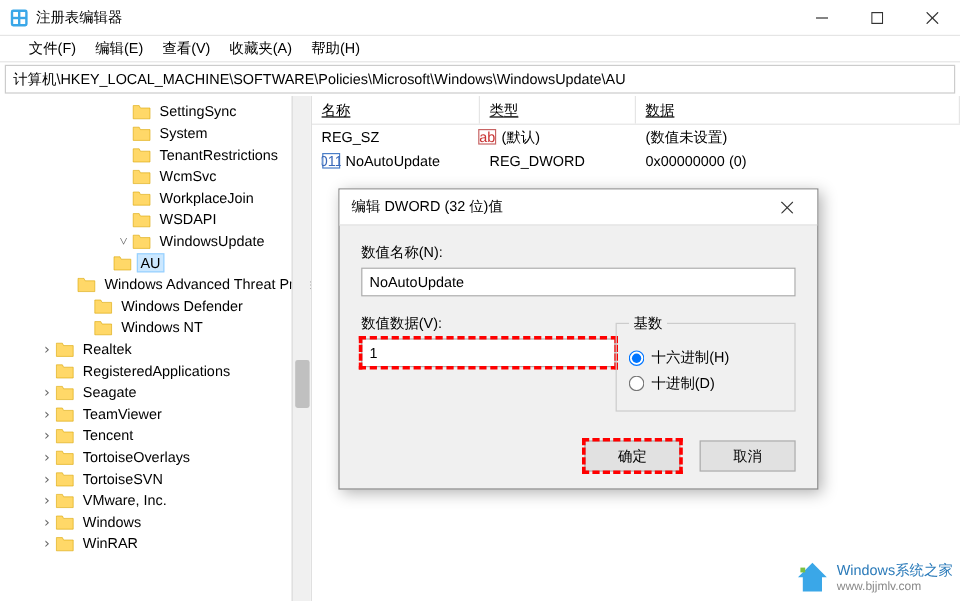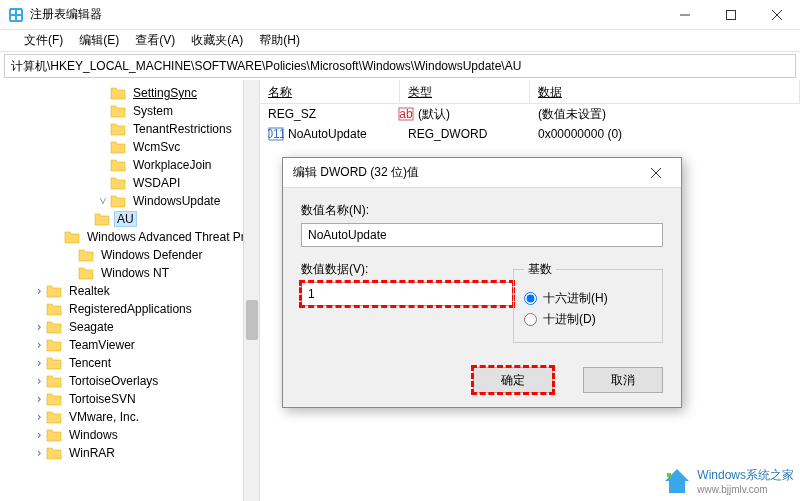--- a/index.html
+++ b/index.html
@@ -41,21 +41,21 @@
 .dialog-body { padding: 14px 18px; }
 .field-label { margin-bottom: 4px; }
 .text-input { width: 100%; height: 24px; border: 1px solid #aaa; background: #fff; padding: 0 6px; }
 .field-row { display: flex; margin-top: 14px; }
 .field-col-left { flex: 1; }
 .field-col-right { width: 150px; }
 .fieldset { border: 1px solid #ccc; padding: 8px 10px 10px; }
 .fieldset legend { padding: 0 4px; }
 .radio-row { display: flex; align-items: center; margin: 4px 0; gap: 6px; }
 .radio-row input { margin: 0; }
-.dialog-buttons { display: flex; justify-content: flex-end; gap: 30px; margin-top: 24px; }
+.dialog-buttons { display: flex; justify-content: flex-end; gap: 16px; margin-top: 24px; }
 .dlg-btn { width: 80px; height: 26px; background: #e1e1e1; border: 1px solid #adadad; display: flex; align-items: center; justify-content: center; }
 
 .red-dash { outline: 3px dashed #ff0000; outline-offset: -1px; }
 
 .watermark { position: absolute; right: 6px; bottom: 6px; display: flex; align-items: center; gap: 6px; font-size: 14px; color: #2a7ab9; }
 .watermark .small { font-size: 10px; color: #888; }
 
 .folder-svg { fill: #ffd868; stroke: #d9a400; stroke-width: 0.5; }
 </style>
 </head>
@@ -98,21 +98,21 @@
   <div class="menu-item">帮助(H)</div>
 </div>
 
 <div class="pathbar">
   <span>计算机\HKEY_LOCAL_MACHINE\SOFTWARE\Policies\Microsoft\Windows\WindowsUpdate\AU</span>
 </div>
 
 <div class="main">
   <div class="tree-pane">
     <div class="tree" id="tree">
-        <div class="tree-row" style="padding-left: 96px; text-decoration: underline;">
+        <div class="tree-row" style="padding-left: 96px;">
           <span class="expander"></span>
           <svg class="folder" viewBox="0 0 16 14">
             <path class="folder-svg" d="M1 3 L1 13 L15 13 L15 4 L7 4 L6 2 L1 2 Z"></path>
           </svg>
           <span class="label">SettingSync</span>
         </div>
         <div class="tree-row" style="padding-left: 96px;">
           <span class="expander"></span>
           <svg class="folder" viewBox="0 0 16 14">
             <path class="folder-svg" d="M1 3 L1 13 L15 13 L15 4 L7 4 L6 2 L1 2 Z"></path>

